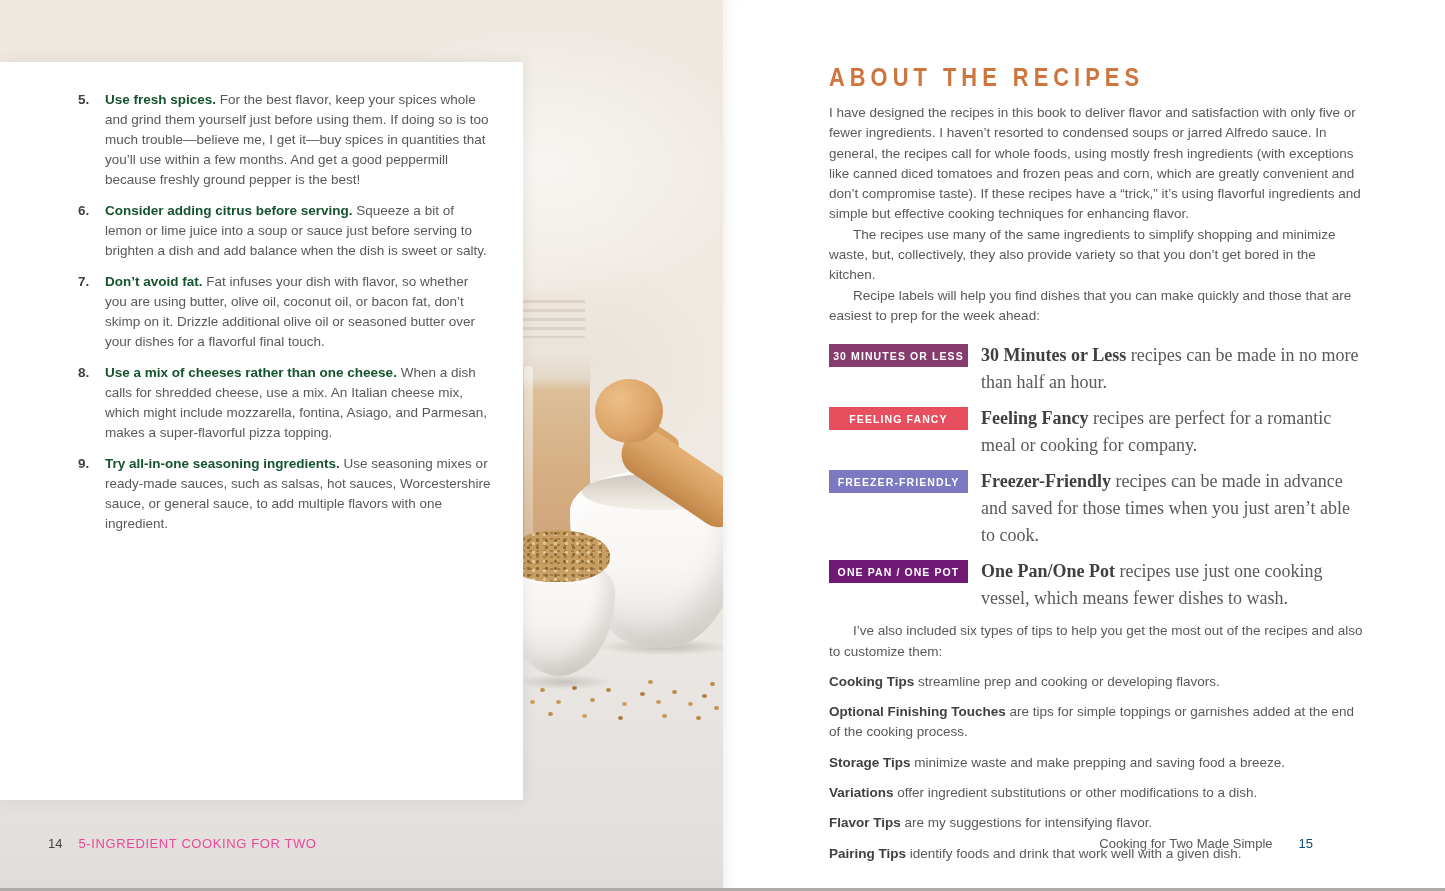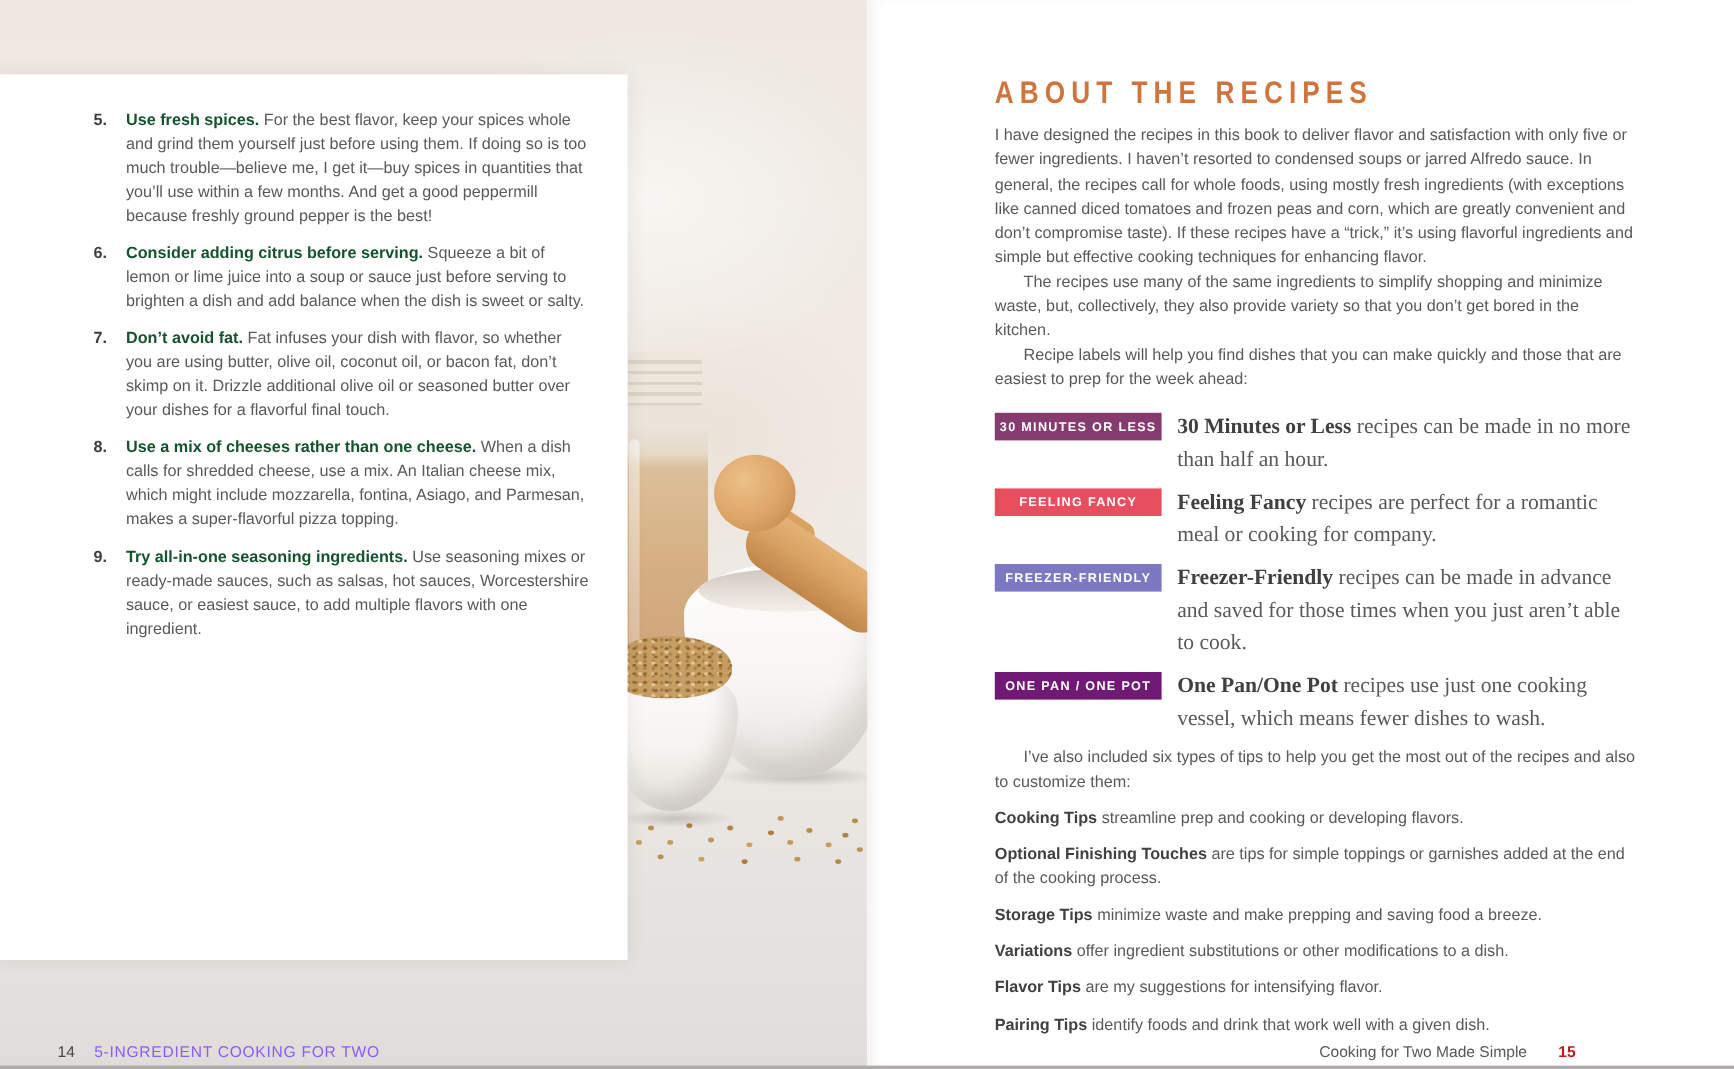--- a/index.html
+++ b/index.html
@@ -70,25 +70,25 @@
       648px 680px 0 0 #bf9557, 710px 682px 0 0 #b78c4c;}
   
   #tips-panel{position:absolute;left:0;top:62px;width:523px;height:738px;background:#ffffff;
     box-shadow:0 0 14px rgba(90,80,70,.10);}
   #tips-list{position:absolute;left:78px;top:28px;width:414px;}
   .tip{display:flex;margin-bottom:11px;}
   .tip-num{width:27px;flex:0 0 27px;font-size:13.5px;line-height:20px;font-weight:700;color:#3f4042;}
   .tip-text{margin:0;font-size:13.5px;line-height:20px;color:#58595b;}
   .tip-text b{color:#14532d;}
   
-  .footer{position:absolute;top:869px;font-size:13px;color:#454547;}
+  .footer{position:absolute;top:836px;font-size:13px;color:#454547;}
   #footer-left{left:48px;display:flex;gap:16px;align-items:baseline;}
-  #footer-left .book-title{letter-spacing:.6px;color:#8b5cf6;}
+  #footer-left .book-title{letter-spacing:.6px;color:#ec4899;}
   #footer-right{right:48px;display:flex;gap:26px;align-items:baseline;color:#57585a;}
-  #footer-right .page-num{color:#b91c1c;font-weight:bold;}
+  #footer-right .page-num{color:#0c4a6e;}
   
   #right-page{position:absolute;left:723px;top:0;width:638px;height:891px;background:#ffffff;
     box-shadow:inset 10px 0 14px -10px rgba(60,50,40,.12);}
   #right-content{position:absolute;left:106px;top:62px;width:534px;}
   h1.chapter-title{margin:0 0 10px 0;font-size:26px;font-weight:700;letter-spacing:6px;
     transform:scaleX(.84);transform-origin:left center;white-space:nowrap;}
   .para{margin:0;font-size:13.5px;line-height:20.3px;color:#58595b;}
   .para.indent{text-indent:24px;}
   .para b, .badge-desc b{color:#3f4042;}
   #badge-list{margin-top:16px;}
@@ -138,21 +138,21 @@
         <div class="tip">
           <div class="tip-num">7.</div>
           <p class="tip-text"><b>Don’t avoid fat.</b> <span>Fat infuses your dish with flavor, so whether you are using butter, olive oil, coconut oil, or bacon fat, don’t skimp on it. Drizzle additional olive oil or seasoned butter over your dishes for a flavorful final touch.</span></p>
         </div>
         <div class="tip">
           <div class="tip-num">8.</div>
           <p class="tip-text"><b>Use a mix of cheeses rather than one cheese.</b> <span>When a dish calls for shredded cheese, use a mix. An Italian cheese mix, which might include mozzarella, fontina, Asiago, and Parmesan, makes a super-flavorful pizza topping.</span></p>
         </div>
         <div class="tip">
           <div class="tip-num">9.</div>
-          <p class="tip-text"><b>Try all-in-one seasoning ingredients.</b> <span>Use seasoning mixes or ready-made sauces, such as salsas, hot sauces, Worcestershire sauce, or easiest sauce, to add multiple flavors with one ingredient.</span></p>
+          <p class="tip-text"><b>Try all-in-one seasoning ingredients.</b> <span>Use seasoning mixes or ready-made sauces, such as salsas, hot sauces, Worcestershire sauce, or general sauce, to add multiple flavors with one ingredient.</span></p>
         </div>
       </div>
     </div>
 
     <div class="footer" id="footer-left">
       <span class="page-num">14</span>
       <span class="book-title">5-INGREDIENT COOKING FOR TWO</span>
     </div>
   </div>
 

